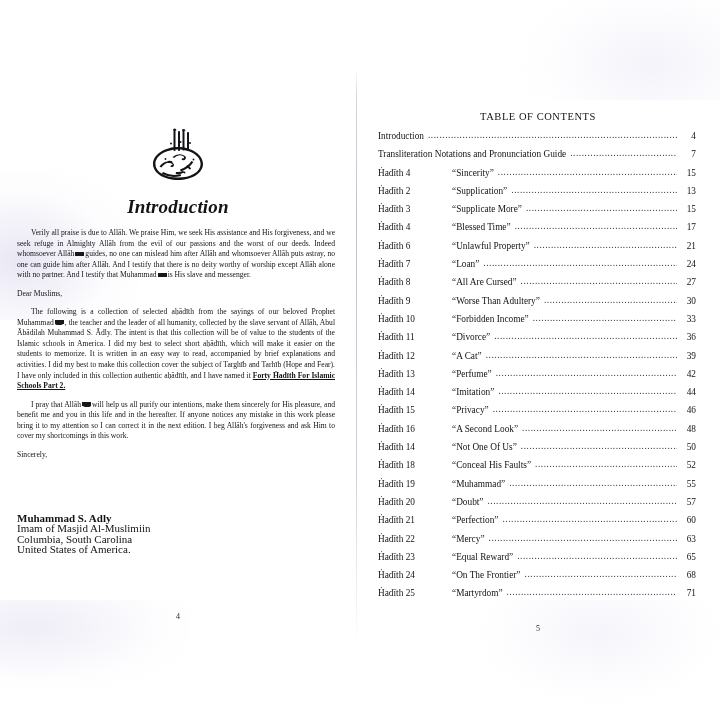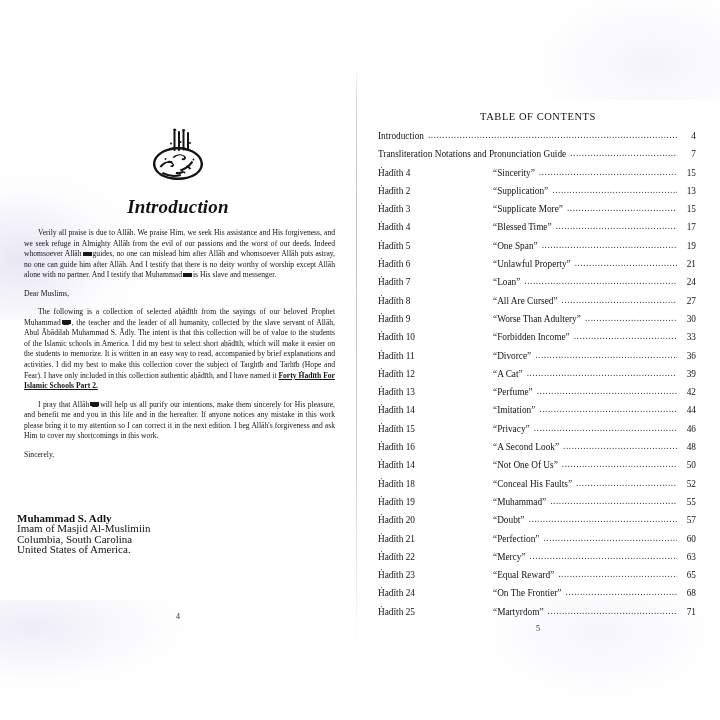--- a/index.html
+++ b/index.html
@@ -88,21 +88,21 @@
     position: absolute;
     left: 17px;
     top: 228px;
     width: 318px;
     font-size: 7.6px;
     line-height: 10.55px;
     text-align: justify;
     text-justify: inter-word;
   }
   .left-body p {
-    margin: 0 0 8px 7px;
+    margin: 0 0 8px 0;
   }
   .left-body p.indent { text-indent: 14px; }
   .left-body p.noindent { text-indent: 0; }
   .left-body .it { }
   .left-body .bu { font-weight: bold; text-decoration: underline; }
 
   
   .honorific {
     display: inline-block;
     width: 9px;
@@ -180,21 +180,20 @@
   }
   .toc-label {
     flex: 0 0 auto;
   }
   .toc-row.hadith .toc-label {
     flex: 0 0 74px;
   }
   .toc-title-cell {
     flex: 0 0 auto;
     padding-right: 4px;
-    margin-left: 41px;
   }
   .toc-dots {
     flex: 1 1 auto;
     overflow: hidden;
     position: relative;
     height: 9px;
   }
   .toc-dots::after {
     content: "........................................................................................................................................";
     position: absolute;
@@ -314,26 +313,20 @@
           <span class="toc-dots"></span>
           <span class="toc-page">15</span>
         </div>
         <div class="toc-row hadith">
           <span class="toc-label">Ḣadīth 4</span>
           <span class="toc-title-cell">“Blessed Time”</span>
           <span class="toc-dots"></span>
           <span class="toc-page">17</span>
         </div>
         <div class="toc-row hadith">
-          <span class="toc-label">Ḣadīth 5</span>
-          <span class="toc-title-cell">“One Span”</span>
-          <span class="toc-dots"></span>
-          <span class="toc-page">19</span>
-        </div>
-        <div class="toc-row hadith">
           <span class="toc-label">Ḣadīth 6</span>
           <span class="toc-title-cell">“Unlawful Property”</span>
           <span class="toc-dots"></span>
           <span class="toc-page">21</span>
         </div>
         <div class="toc-row hadith">
           <span class="toc-label">Ḣadīth 7</span>
           <span class="toc-title-cell">“Loan”</span>
           <span class="toc-dots"></span>
           <span class="toc-page">24</span>

